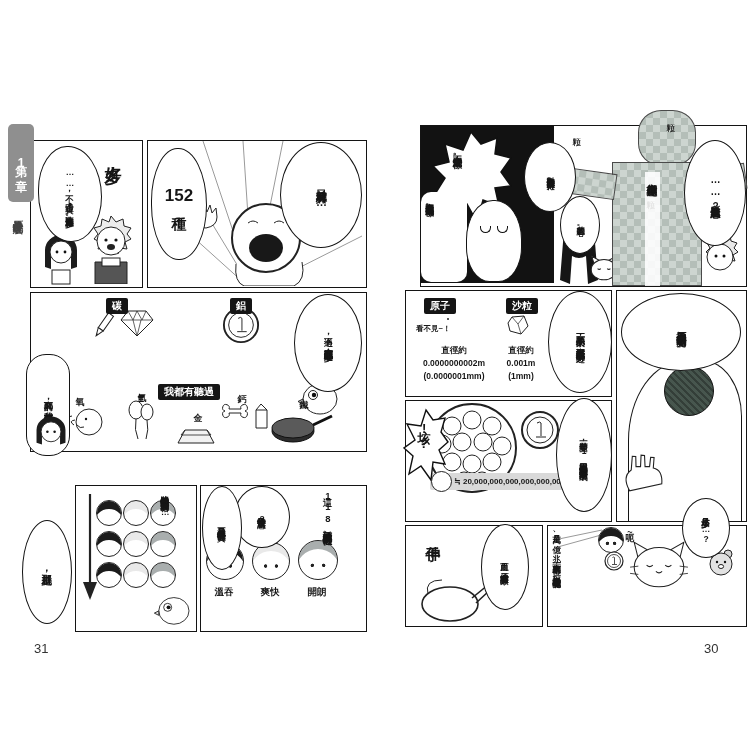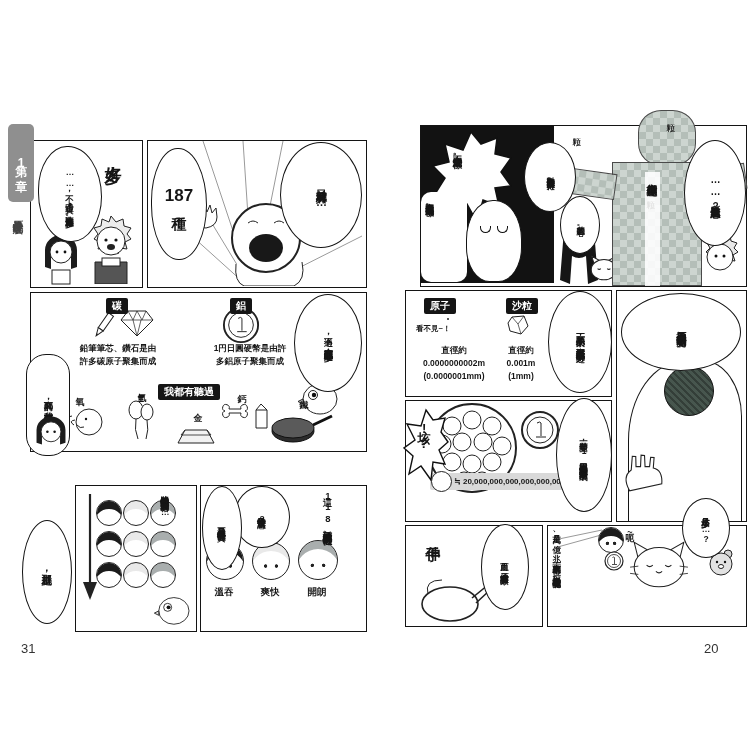--- a/index.html
+++ b/index.html
@@ -71,21 +71,21 @@
         <path d="M105 150 L55 0"></path>
         <path d="M105 150 L95 0"></path>
       <path d="M105 150 L135 0"></path>
         <path d="M105 150 L175 5"></path>
         <path d="M105 150 L210 40"></path>
       <path d="M105 150 L5 60"></path>
         <path d="M105 150 L214 95"></path>
     </g>
   </svg>
   <div class="bub" style="left:151px;top:148px;width:54px;height:110px;flex-direction:column;border-radius:48% 52% 50% 50%;">
-    <span style="font-size:17px;font-weight:700;">187</span>
+    <span style="font-size:17px;font-weight:700;">152</span>
     <span class="vt" style="font-size:15px;font-weight:700;">種！</span>
   </div>
   <div class="bub" style="left:280px;top:142px;width:80px;height:104px;">
     <span class="vt" style="font-size:11px;font-weight:700;height:86px;">目前總共有……</span>
   </div>
   <svg class="svgbit" style="left:214px;top:192px;" width="100" height="94" viewBox="0 0 100 94">
     <path d="M22 72 Q20 90 30 94 L80 94 Q92 88 88 70" fill="#fff" stroke="#222"></path>
     <circle cx="52" cy="46" r="34" fill="#fff" stroke="#222" stroke-width="2"></circle>
     <ellipse cx="52" cy="56" rx="17" ry="14" fill="#181818"></ellipse>
     <path d="M34 31 q5 -4 10 0 M60 31 q5 -4 10 0" stroke="#222" fill="none"></path>
@@ -100,34 +100,26 @@
     <g transform="rotate(35 13 16)">
       <rect x="10" y="2" width="6" height="18" fill="#fff" stroke="#222"></rect>
       <path d="M10 20 l3 8 3 -8 z" fill="#fff" stroke="#222"></path>
       <path d="M12.2 25.5 l0.8 2.8 0.8 -2.8 z" fill="#222"></path>
     </g>
   </svg>
   <svg class="svgbit" style="left:120px;top:308px;" width="34" height="30" viewBox="0 0 34 30">
     <path d="M8 3 h18 l7 9 -16 16 L1 12 z" fill="#fff" stroke="#222"></path>
     <path d="M1 12 h32 M8 3 l5 9 4 -9 5 9 4 -9 M13 12 l4 16 4 -16" stroke="#222" stroke-width=".7" fill="none"></path>
   </svg>
-  <div class="cap" style="left:52px;top:342px;width:132px;">
-    <span>鉛筆筆芯、鑽石是由</span><br>
-    <span>許多碳原子聚集而成</span>
-  </div>
   <div class="blabel" style="left:230px;top:298px;">鋁</div>
   <svg class="svgbit" style="left:222px;top:306px;" width="38" height="38" viewBox="0 0 40 40">
     <circle cx="20" cy="20" r="18" fill="#fff" stroke="#222" stroke-width="2"></circle>
     <circle cx="20" cy="20" r="13" fill="none" stroke="#222"></circle>
     <path d="M17 13 q3 -2 4 0 l0 13 m-5 1 l10 0" stroke="#222" fill="none"></path>
   </svg>
-  <div class="cap" style="left:180px;top:342px;width:140px;">
-    <span>1円日圓硬幣是由許</span><br>
-    <span>多鋁原子聚集而成</span>
-  </div>
   <div class="bub" style="left:294px;top:294px;width:66px;height:96px;">
     <span class="vt" style="font-size:9px;font-weight:700;height:80px;">不過，大家應該也已經知道了不少！</span>
   </div>
   <svg class="svgbit" style="left:298px;top:380px;" width="42" height="36" viewBox="0 0 42 36">
     <ellipse cx="22" cy="19" rx="17" ry="15" fill="#fff" stroke="#222"></ellipse>
     <circle cx="15" cy="15" r="4.5" fill="#fff" stroke="#222"></circle>
       <circle cx="16" cy="15" r="2.2" fill="#111"></circle>
     <path d="M5 19 l-5 2.5 5 2.5 z" fill="#ddd" stroke="#222"></path>
   </svg>
   <div class="blabel" style="left:158px;top:384px;">我都有聽過</div>
@@ -207,21 +199,21 @@
   <div class="chead hair-light eyes" style="left:252px;top:542px;width:36px;height:36px;"></div>
   <div class="chead hair-gray eyes" style="left:298px;top:540px;width:38px;height:38px;"></div>
   <div class="tlabel" style="left:206px;top:586px;width:36px;">溫吞</div>
   <div class="tlabel" style="left:252px;top:586px;width:36px;">爽快</div>
   <div class="tlabel" style="left:298px;top:586px;width:38px;">開朗</div>
 
   <div class="bub" style="left:22px;top:520px;width:48px;height:102px;">
     <span class="vt" style="font-size:10.5px;font-weight:700;height:60px;">那就是，</span>
   </div>
 
-  <div class="pagenum" style="left:21px;top:641px;">31</div>
+  <div class="pagenum" style="left:34px;top:641px;">31</div>
 
   <div class="panel" style="left:420px;top:125px;width:325px;height:160px;"></div>
   <div class="blackfill" style="left:421px;top:126px;width:133px;height:157px;"></div>
   <svg class="svgbit" style="left:430px;top:130px;z-index:4;" width="82" height="94" viewBox="0 0 82 94">
     <polygon points="41,2 51,14 67,8 65,24 81,28 71,42 81,56 65,58 69,76 53,70 47,92 37,74 21,84 23,64 5,64 15,48 3,36 19,32 15,14 33,20" fill="#fff" stroke="#111" stroke-width="1.5"></polygon>
   </svg>
   <div class="vt box" style="left:452px;top:148px;font-size:9.5px;font-weight:700;height:58px;z-index:6;">不會變成那樣。</div>
   <div class="box" style="left:421px;top:192px;width:46px;height:90px;background:#fff;border-radius:10px;z-index:4;"></div>
   <div class="vt box" style="left:425px;top:196px;font-size:8.5px;font-weight:700;height:82px;z-index:6;">實際上也沒有變成那樣吧。</div>
   <div class="box" style="left:466px;top:200px;width:54px;height:80px;background:#fff;border:1.5px solid #141414;
@@ -371,15 +363,15 @@
     <circle cx="22" cy="7" r="4" fill="#d4d4d4" stroke="#222"></circle>
     <circle cx="15" cy="17" r="11" fill="#e2e2e2" stroke="#222"></circle>
     <circle cx="11" cy="15" r="1.2" fill="#111"></circle>
       <circle cx="19" cy="15" r="1.2" fill="#111"></circle>
     <ellipse cx="15" cy="19.5" rx="2.6" ry="2" fill="#fff" stroke="#222"></ellipse>
   </svg>
   <div class="bub" style="left:682px;top:498px;width:46px;height:58px;">
     <span class="vt" style="font-size:8.5px;font-weight:700;height:44px;">垓是多少……?</span>
   </div>
 
-  <div class="pagenum" style="left:704px;top:641px;">20</div>
+  <div class="pagenum" style="left:704px;top:641px;">30</div>
 
 </div>
 
 </body></html>

